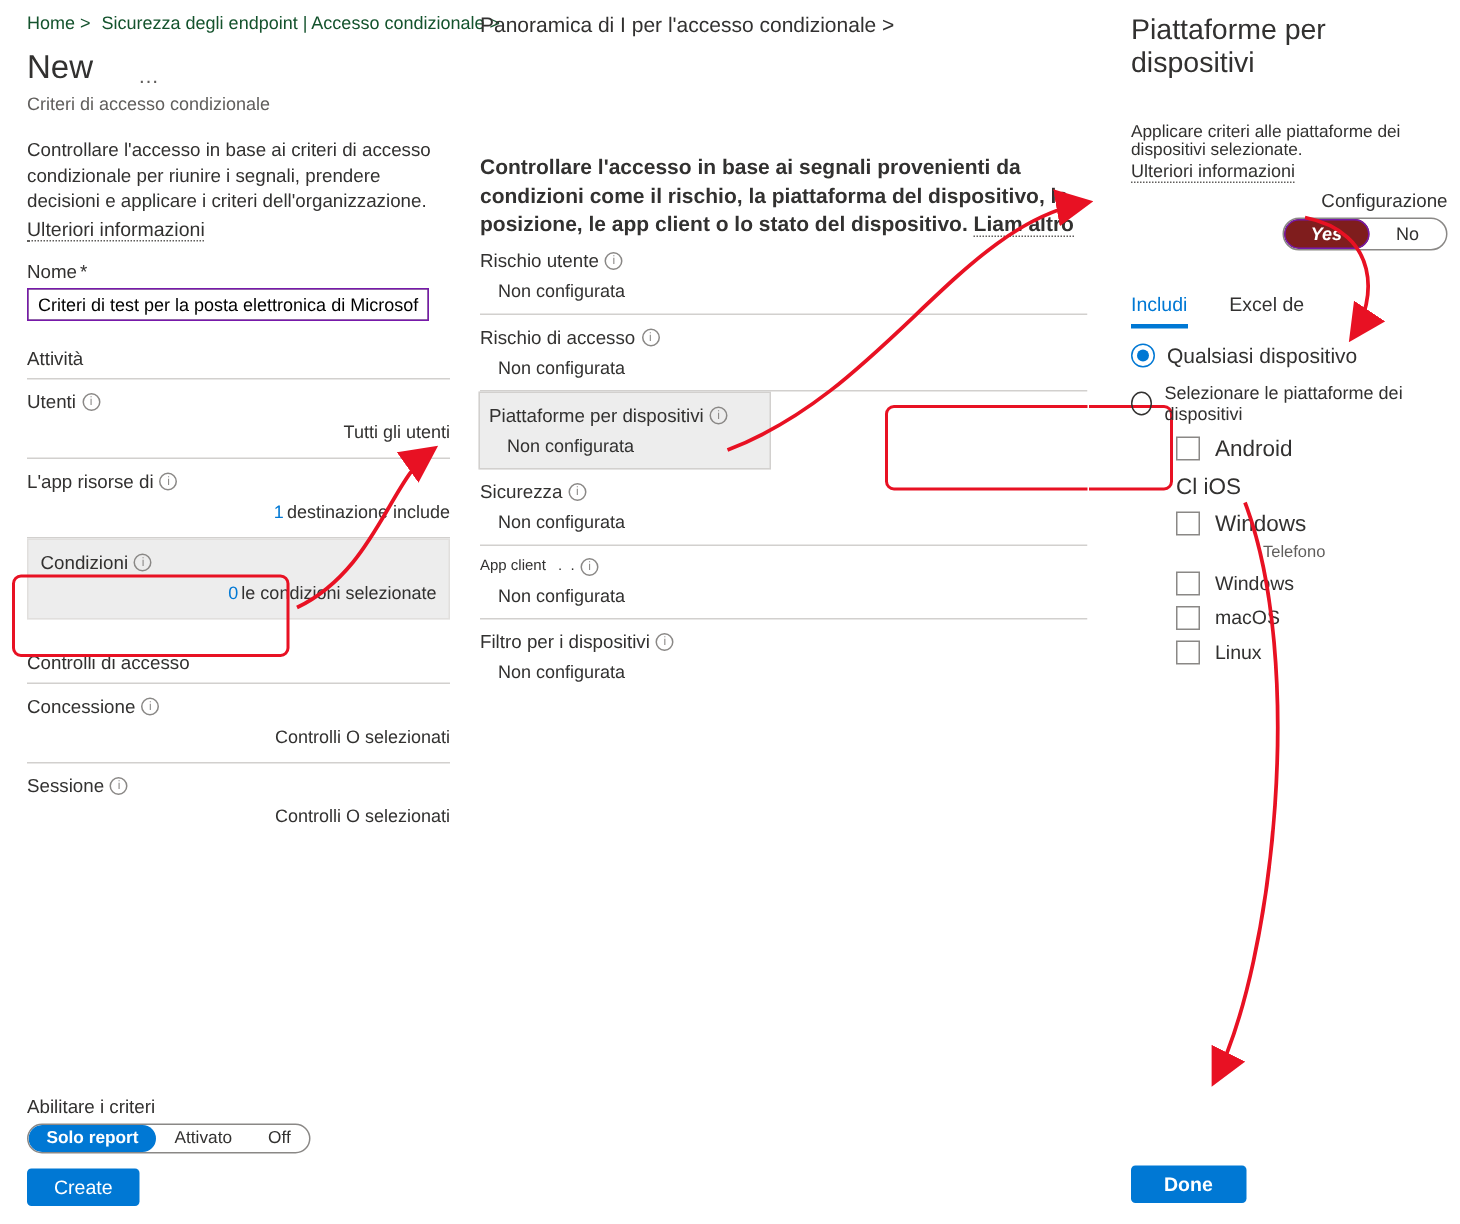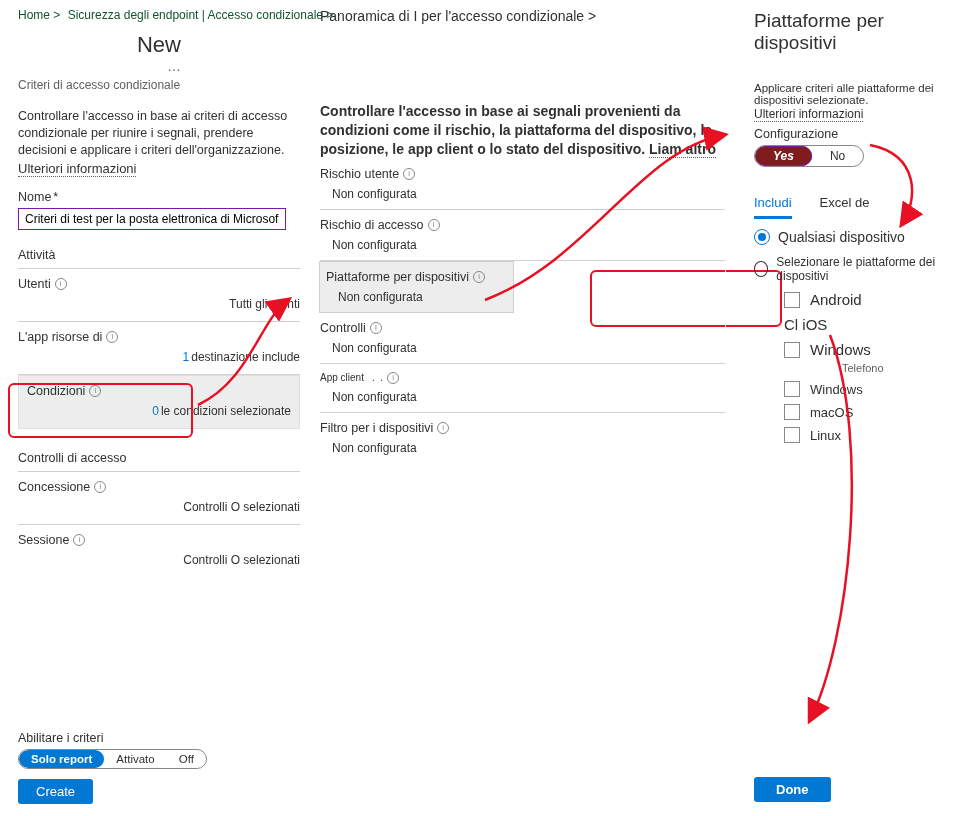--- a/index.html
+++ b/index.html
@@ -66,21 +66,21 @@
     .tabs { margin-top: 28px; display: flex; gap: 28px; font-size: 13px; }
     .tab { padding-bottom: 6px; cursor: pointer; }
     .tab.active { color: #0078d4; border-bottom: 3px solid #0078d4; }
 
     .radio-row { display: flex; align-items: center; gap: 8px; margin-top: 10px; font-size: 14px; }
     .radio { width: 16px; height: 16px; border: 1.5px solid #323130; border-radius: 50%; display:inline-flex; align-items:center; justify-content:center; }
     .radio.checked { border-color: #0078d4; }
     .radio.checked::after { content:""; width: 8px; height:8px; background:#0078d4; border-radius:50%; }
 
     .plat-list { margin: 8px 0 0 30px; }
-    .plat-row { display:flex; align-items:center; gap:10px; font-size: 15px; margin: 8px 0; color:#323130; }
+    .plat-row { display:flex; align-items:flex-start; gap:10px; font-size: 15px; margin: 8px 0; color:#323130; }
     .cb { width: 16px; height: 16px; border: 1px solid #8a8886; display:inline-block; }
     .plat-sm .plat-row { font-size: 13px; margin:7px 0; }
     .plat-sub { font-size:11px; color:#605e5c; margin-left: 58px; margin-top:-4px; }
 
     .cl-ios { font-size: 15px; margin: 8px 0 8px 0; }
 
     
     .bottom-left { position: absolute; left: 18px; bottom: 12px; width: 280px; }
     .en-label { font-size: 12.5px; margin-bottom: 4px; }
     .tri-seg { display:inline-flex; border:1px solid #8a8886; border-radius: 14px; height:20px; overflow:hidden; }
@@ -101,21 +101,21 @@
 <body>
 
 <div class="layout">
 
   <div class="col-left">
     <div class="breadcrumb">
       <span>Home &gt;</span>
       <span>Sicurezza degli endpoint | Accesso condizionale &gt;</span>
     </div>
 
-    <div style="display:flex; align-items:center;flex-direction:column;">
+    <div style="display:flex; align-items:flex-end;">
       <div class="page-title">New</div>
       <div class="ellips">…</div>
     </div>
     <div class="subtitle">Criteri di accesso condizionale</div>
 
     <div class="desc">Controllare l'accesso in base ai criteri di accesso condizionale per riunire i segnali, prendere decisioni e applicare i criteri dell'organizzazione.</div>
     <a class="link">Ulteriori informazioni</a>
 
     <div class="field-label">
         <span class="req">Nome</span>
@@ -207,21 +207,21 @@
       <div class="mid-item-label" style="padding-left:6px;">
           <span>Piattaforme per dispositivi</span>
           <span class="info-ic">i</span>
         </div>
       <div class="mid-item-value" style="padding-left:18px;">Non configurata</div>
     </div>
     <div class="red-rect" style="left:290px; top:270px; width:192px; height:57px;"></div>
 
     <div class="mid-item">
       <div class="mid-item-label">
-          <span>Controlli</span> 
+          <span>Sicurezza</span> 
           <span class="info-ic">i</span>
         </div>
       <div class="mid-item-value">Non configurata</div>
     </div>
 
     <div class="mid-item">
       <div class="mid-item-label" style="font-size:10px;">
           <span>App client</span> 
           <span style="margin-left:4px;">.&nbsp; .</span> 
           <span class="info-ic">i</span>
@@ -237,21 +237,21 @@
       <div class="mid-item-value">Non configurata</div>
     </div>
   </div>
 
   <div class="col-right">
     <div class="r-title">Piattaforme per dispositivi</div>
 
     <div class="r-desc">Applicare criteri alle piattaforme dei dispositivi selezionate.</div>
     <a class="link" style="font-size:12px;">Ulteriori informazioni</a>
 
-    <div class="toggle-wrap" style="position:relative;">
+    <div class="toggle-wrap" style="position:relative;text-align:right;">
       <div class="toggle-label">Configurazione</div>
       <div class="seg">
         <span class="on purple">Yes</span>
         <span class="off">No</span>
       </div>
     </div>
     
 
     <div class="tabs">
       <div class="tab active">Includi</div>

